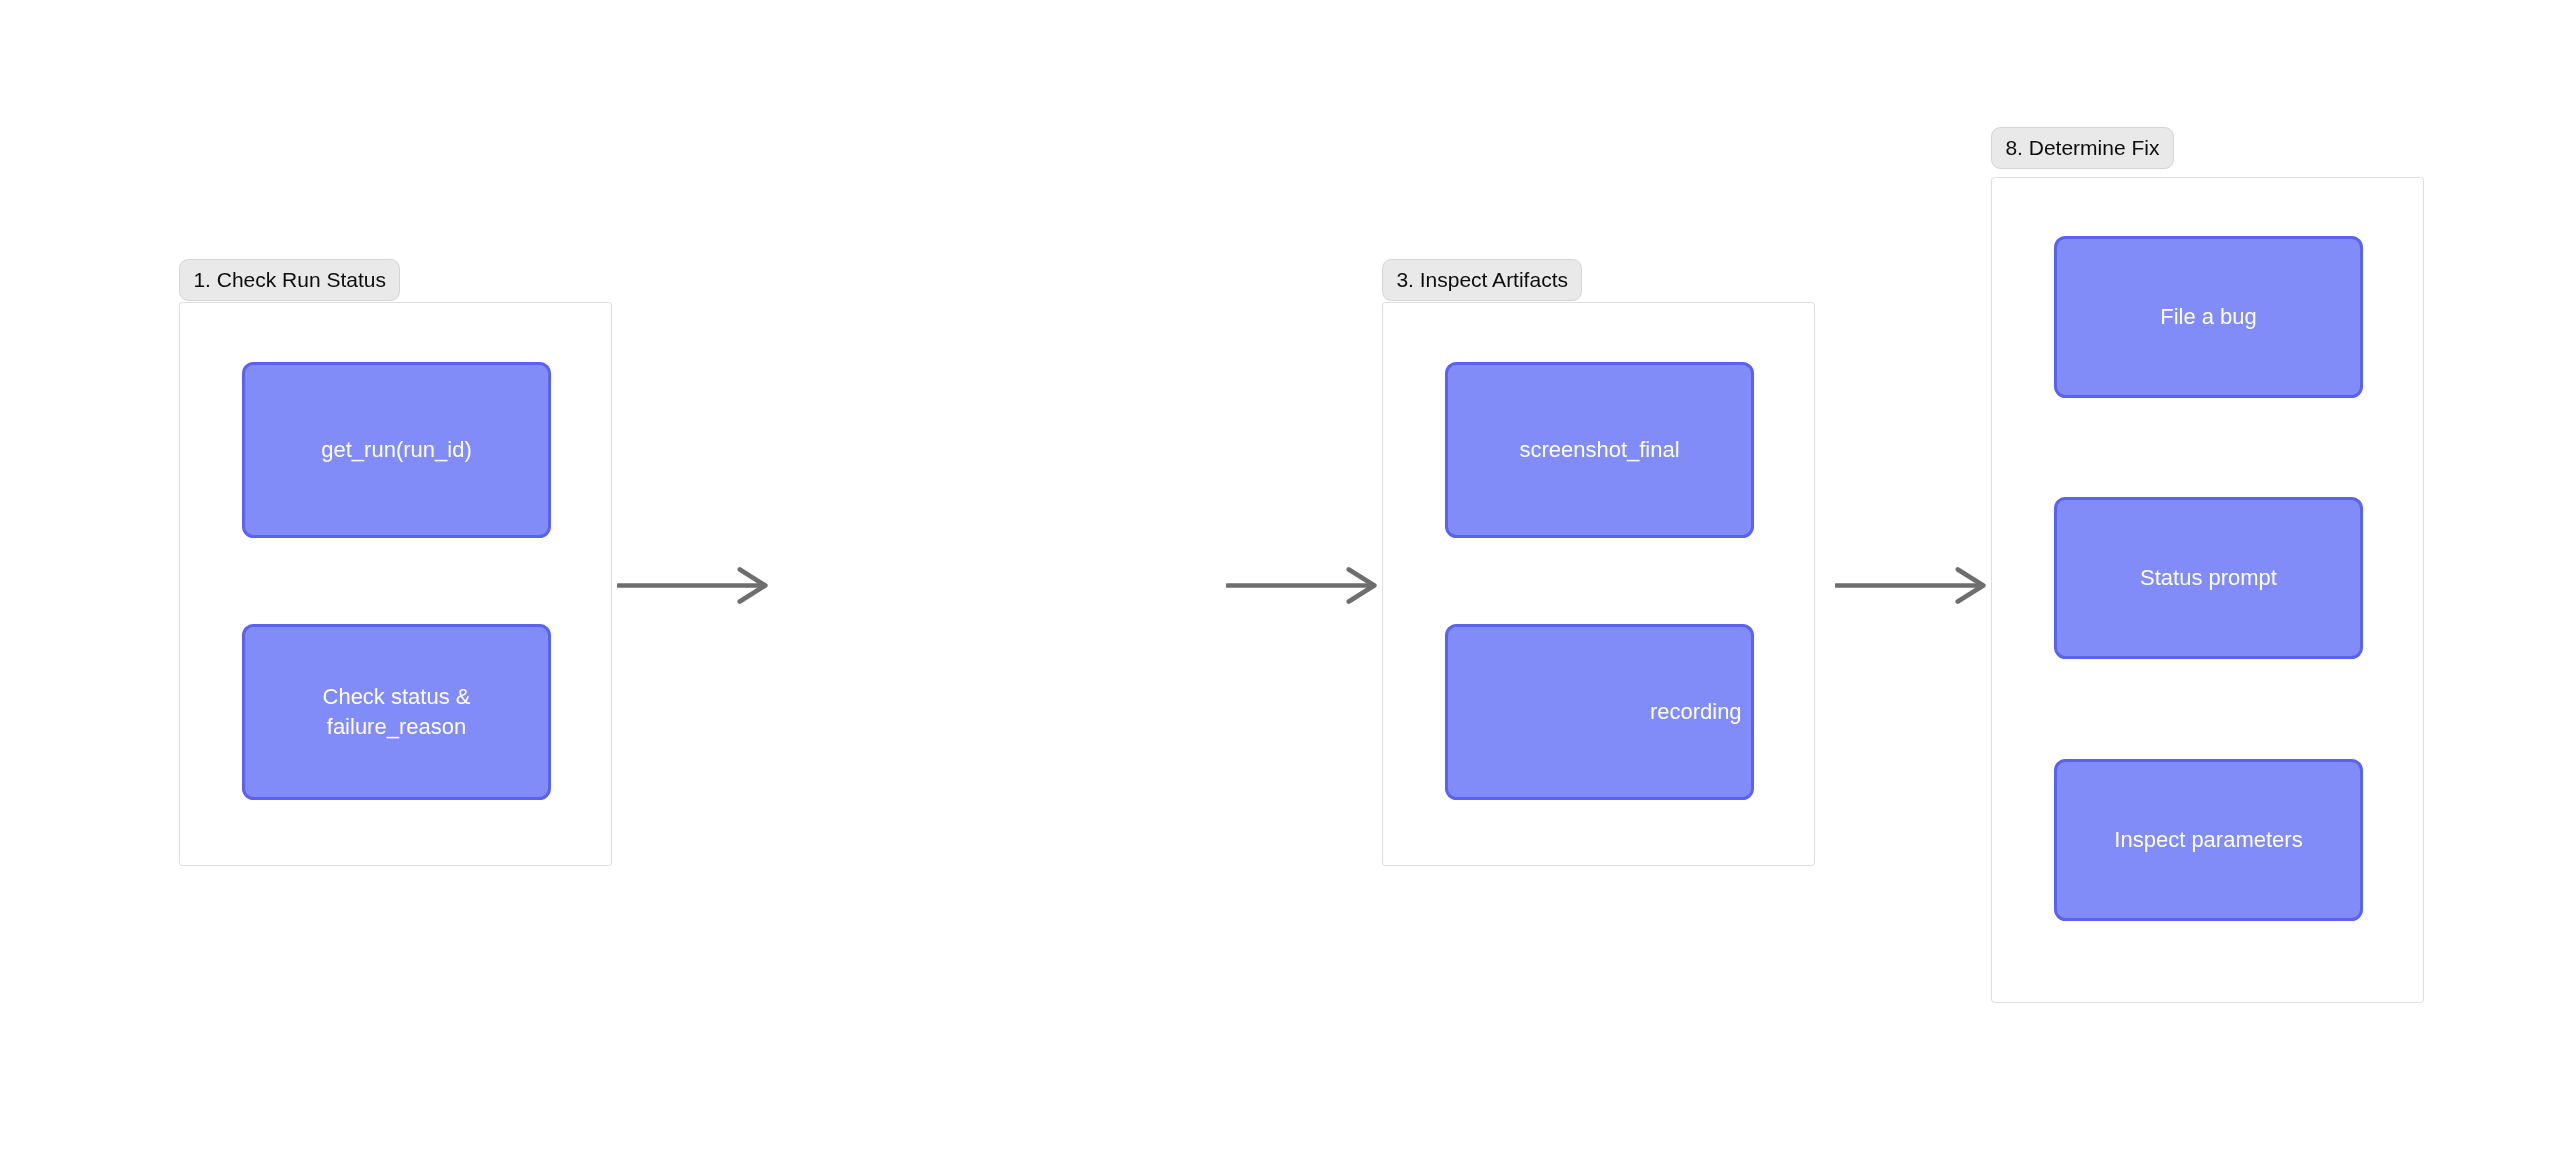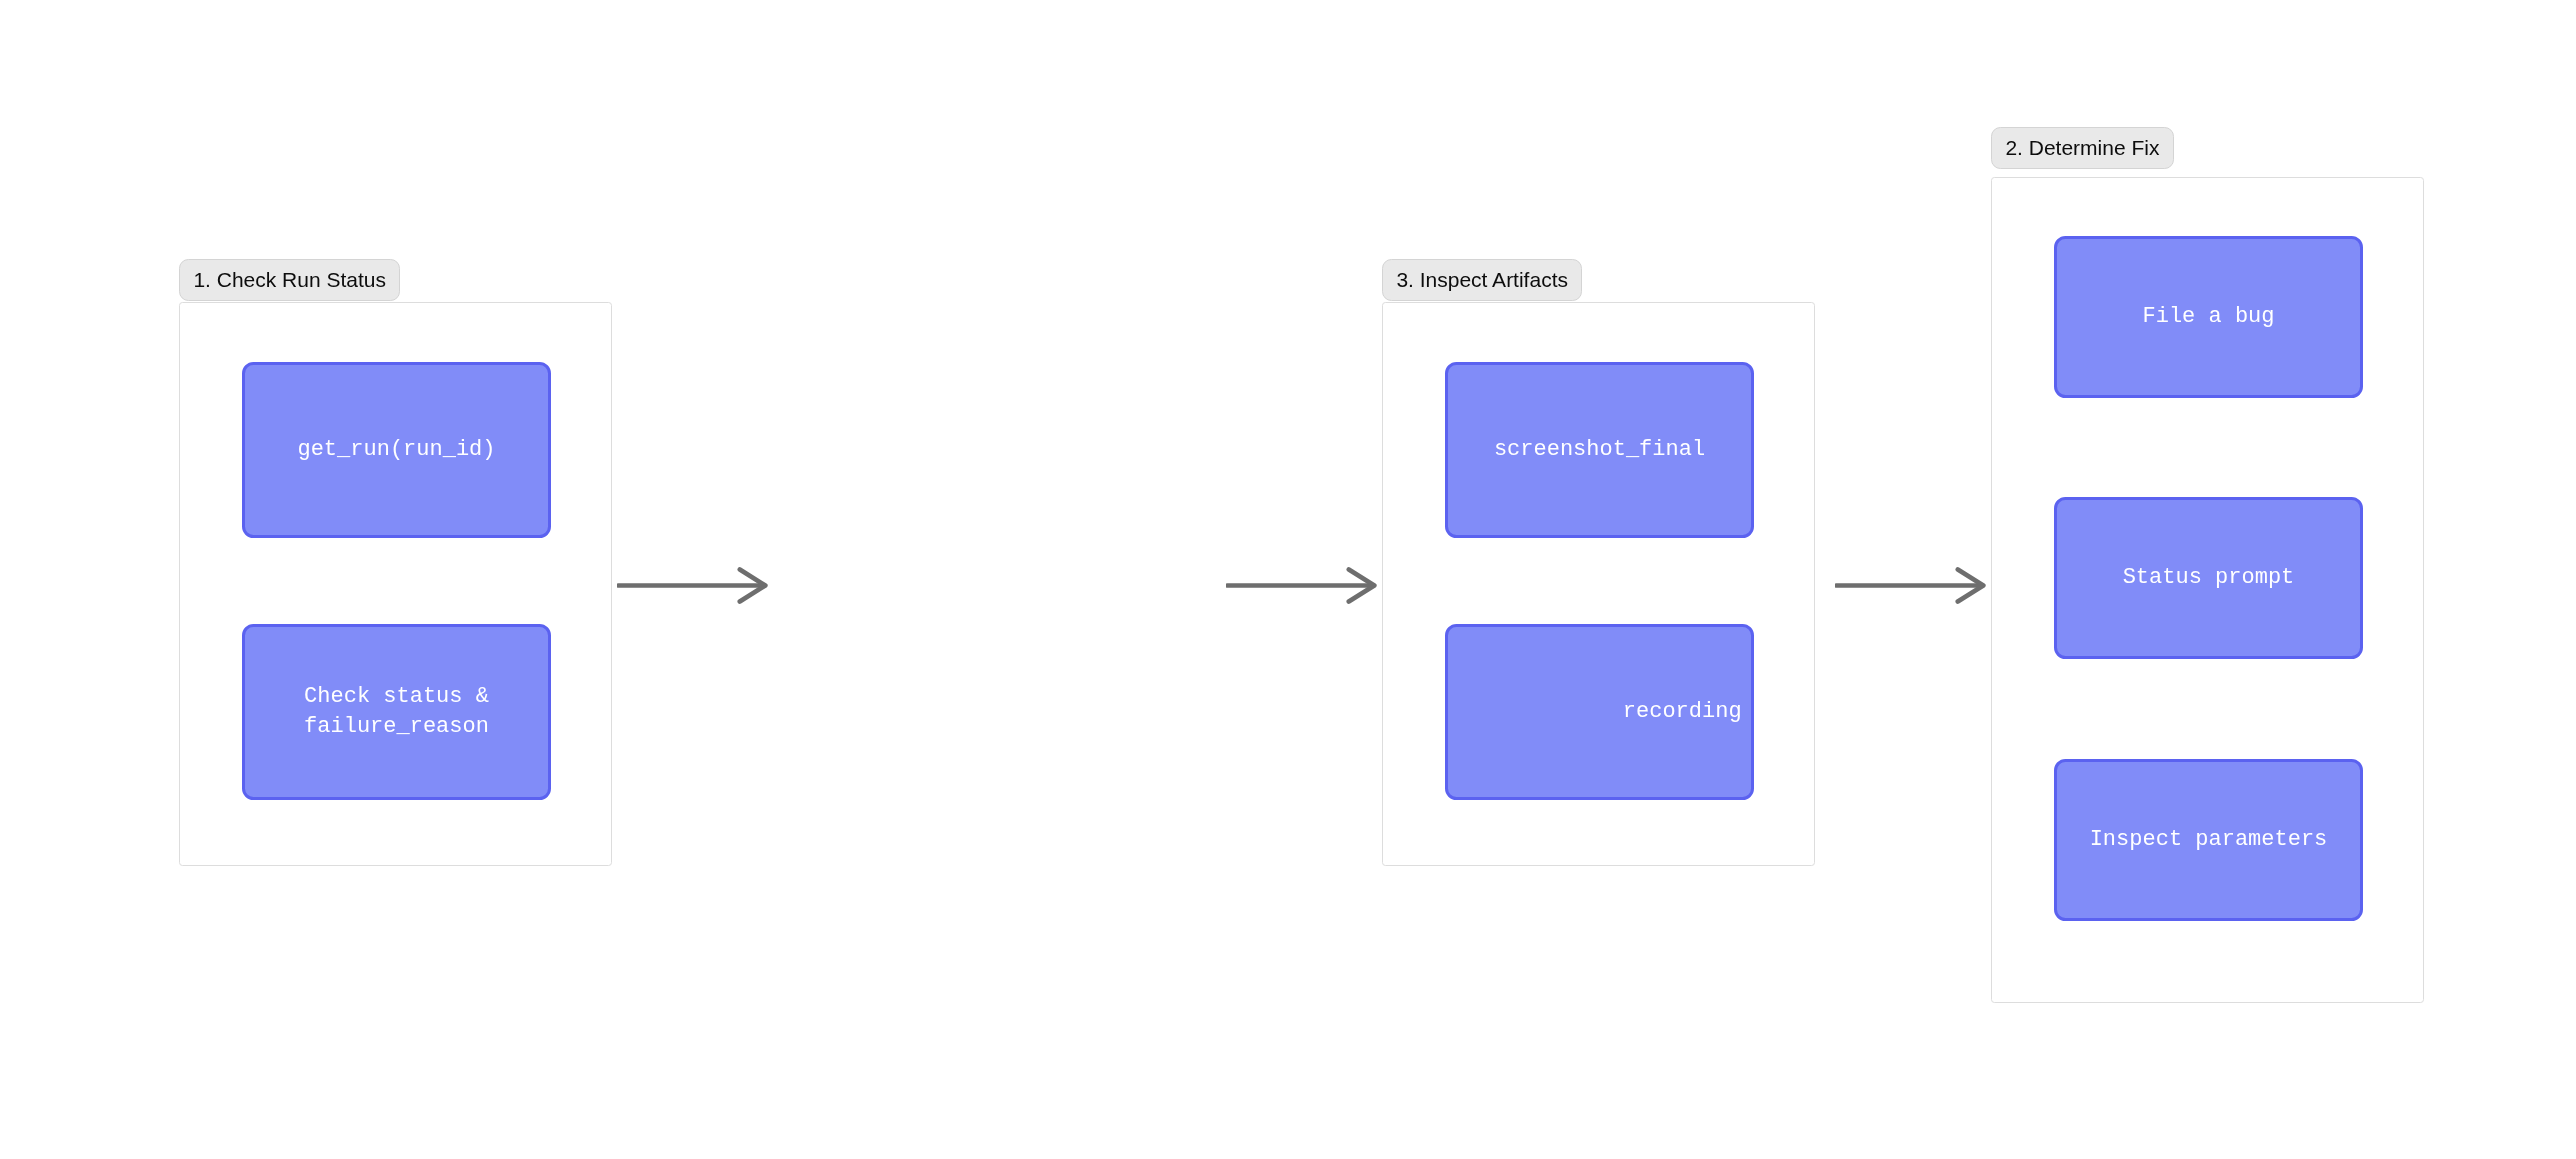--- a/index.html
+++ b/index.html
@@ -61,21 +61,21 @@
     display: flex;
     align-items: center;
     justify-content: center;
     text-align: center;
   }
 
   .node-label {
     color: #ffffff;
     font-size: 22px;
     line-height: 1.36;
-    font-family: Liberation Mono, monospace;
+    font-family: Liberation Sans, sans-serif;
     font-weight: 400;
     padding: 0 9.4px;
     white-space: pre-line;
   }
 
   
   .arrow {
     position: absolute;
   }
 </style>
@@ -100,21 +100,21 @@
       <div class="group-box" style="top: 43px; width: 433px; height: 564px;">
         <div class="node" style="left: 62px; top: 59px; width: 309px; height: 176px;">
           <span class="node-label">screenshot_final</span>
         </div>
         <div class="node" style="left: 62px; top: 321px; width: 309px; height: 176px; justify-content: flex-end;">
           <span class="node-label">recording</span>
         </div>
       </div>
     </div>
     <div class="group" style="left: 1991px; top: 127px; width: 433px; height: 876px;">
-      <div class="group-label">2. Determine Fix</div>
+      <div class="group-label">8. Determine Fix</div>
       <div class="group-box" style="top: 50px; width: 433px; height: 826px;">
         <div class="node" style="left: 62px; top: 58px; width: 309px; height: 162px;">
           <span class="node-label">File a bug</span>
         </div>
         <div class="node" style="left: 62px; top: 319px; width: 309px; height: 162px;">
           <span class="node-label">Status prompt</span>
         </div>
         <div class="node" style="left: 62px; top: 581px; width: 309px; height: 162px;">
           <span class="node-label">Inspect parameters</span>
         </div>

